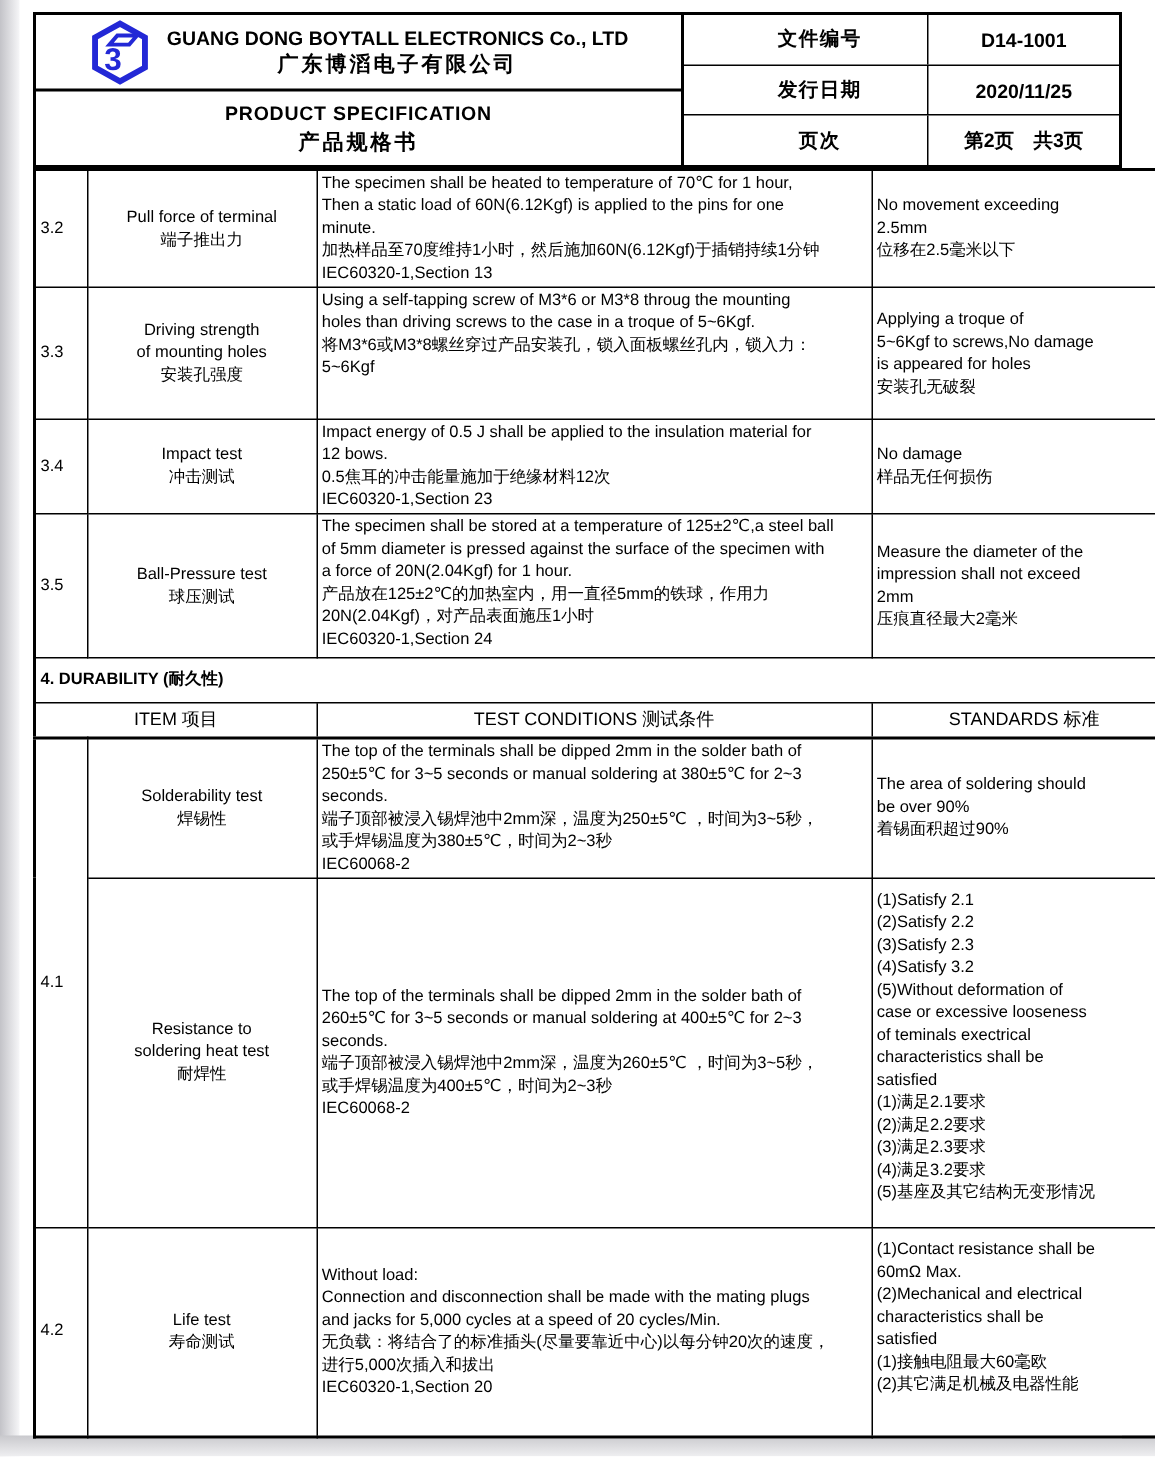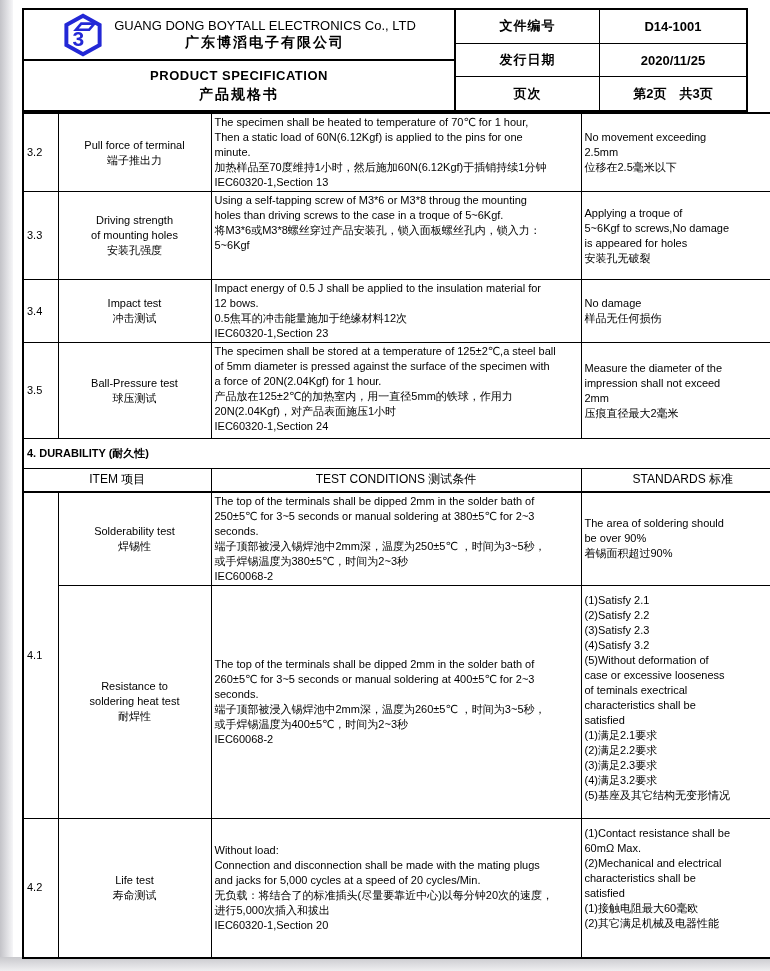--- a/index.html
+++ b/index.html
@@ -11,30 +11,30 @@
     background:linear-gradient(to right,#c3c3c8,#f6f6f8);}
   .scan-edge-bottom{position:absolute;left:0;top:957px;width:100%;height:14px;
     background:linear-gradient(to bottom,#c9c9cd,#efeff1);}
   .sheet{position:absolute;left:22px;top:8px;width:726px;background:#fff;}
 
   
   .hdr{display:flex;border:2px solid #000;box-sizing:border-box;height:104px;}
   .hdr-left{flex:0 0 432px;border-right:2px solid #000;display:flex;flex-direction:column;box-sizing:border-box;}
   .company-cell{height:51px;border-bottom:2px solid #000;display:flex;align-items:center;justify-content:center;gap:10px;box-sizing:border-box;}
   .company-text{text-align:center;line-height:1.25;}
-  .company-en{font-size:13px;font-weight:normal;}
+  .company-en{font-size:13px;font-weight:bold;}
   .company-cn{font-size:14px;font-weight:bold;letter-spacing:2px;}
   .title-cell{flex:1;display:flex;flex-direction:column;align-items:center;justify-content:center;line-height:1.3;}
   .title-en{font-size:13px;font-weight:bold;letter-spacing:.5px;}
   .title-cn{font-size:14px;font-weight:bold;letter-spacing:2px;}
   .hdr-right{flex:1;display:flex;flex-direction:column;}
   .meta-row{flex:1;display:flex;border-bottom:1.5px solid #000;}
   .meta-row:last-child{border-bottom:none;}
   .meta-label{flex:0 0 143px;border-right:1.5px solid #000;display:flex;align-items:center;justify-content:center;
-    font-size:13px;font-weight:bold;letter-spacing:1px;}
+    font-size:13px;font-weight:bold;letter-spacing:1px;margin-left:19px;}
   .meta-value{flex:1;display:flex;align-items:center;justify-content:center;font-size:13px;font-weight:bold;}
 
   
   table.spec{border-collapse:collapse;table-layout:fixed;width:726px;border:2px solid #000;}
   table.spec td{border:1px solid #000;padding:1px 3px;box-sizing:border-box;
     font-size:11px;line-height:15px;white-space:pre-line;overflow:hidden;}
   td.no{width:35px;text-align:left;vertical-align:middle;font-size:12px;padding:0;}
   td.item{width:153px;text-align:center;vertical-align:middle;font-size:12px;line-height:16px;}
   td.cond{width:370px;vertical-align:top;}
   td.cond.mid{vertical-align:middle;}

